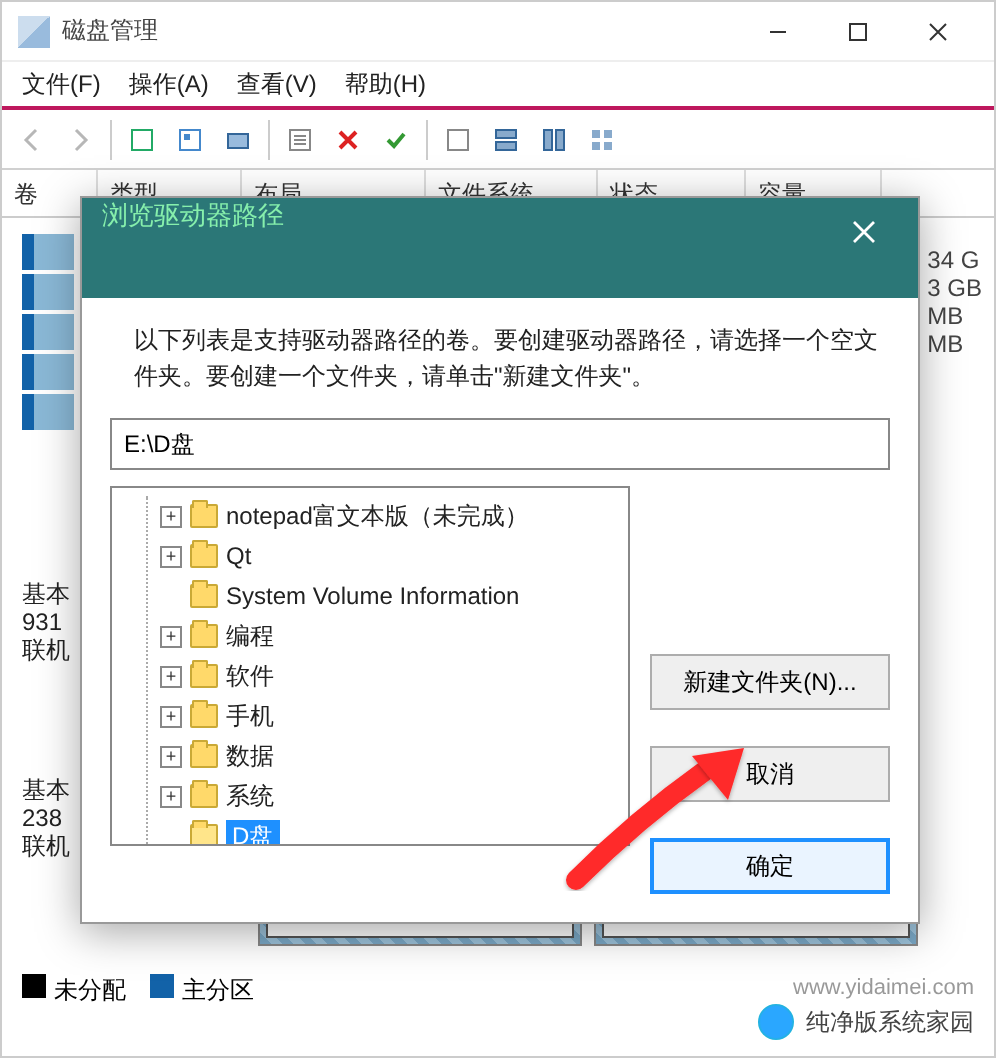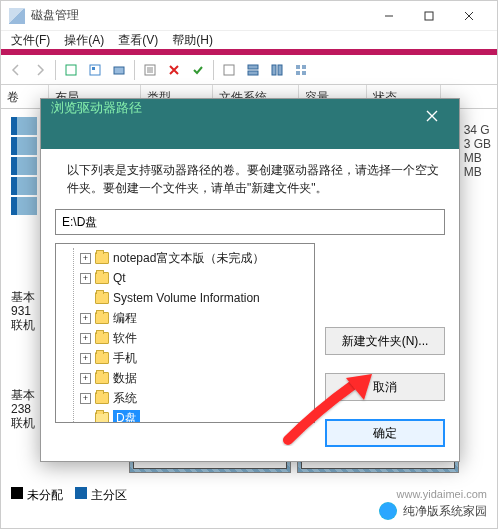--- a/index.html
+++ b/index.html
@@ -6,21 +6,21 @@
 body { width: 500px; height: 531px; background: #fff; position: relative; overflow: hidden; }
 
 
 .window { border: 1px solid #ccc; width: 498px; height: 529px; position: relative; background: #fff; }
 .titlebar { height: 30px; display: flex; align-items: center; padding: 0 8px; background: #fff; border-bottom: 1px solid #eee; }
 .titlebar .app-icon { width: 16px; height: 16px; background: linear-gradient(135deg,#cde 50%,#9bd 50%); margin-right: 6px; }
 .titlebar .title { flex: 1; color: #444; }
 .winbtn { width: 40px; height: 28px; display: flex; align-items: center; justify-content: center; color: #555; }
 .winbtn svg { width: 10px; height: 10px; }
 
-.menubar { height: 24px; display: flex; align-items: center; gap: 14px; padding: 0 10px; border-bottom: 6px solid #be185d; color: #222; }
+.menubar { height: 24px; display: flex; align-items: center; gap: 14px; padding: 0 10px; border-bottom: 2px solid #be185d; color: #222; }
 .toolbar { height: 30px; display: flex; align-items: center; gap: 2px; padding: 0 4px; border-bottom: 1px solid #d0d0d0; }
 .tbbtn { width: 22px; height: 22px; display: flex; align-items: center; justify-content: center; border: 1px solid transparent; }
 .tbbtn.disabled { opacity: 0.35; }
 .tbsep { width: 1px; height: 20px; background: #ccc; margin: 0 2px; }
 .tbbtn svg { width: 14px; height: 14px; }
 
 .grid-header { display: flex; height: 24px; border-bottom: 1px solid #ccc; background: #fff; }
 .grid-header .gh { padding: 4px 6px; border-right: 1px solid #ddd; color: #333; }
 .gh1{width:48px}.gh2{width:92px}.gh3{width:72px}.gh4{width:86px}.gh5{width:74px}.gh6{width:68px}
 
@@ -175,25 +175,25 @@
           <rect x="2" y="2" width="4" height="4" fill="#8ac"></rect>
           <rect x="8" y="2" width="4" height="4" fill="#8ac"></rect>
           <rect x="2" y="8" width="4" height="4" fill="#8ac"></rect>
           <rect x="8" y="8" width="4" height="4" fill="#8ac"></rect>
         </svg>
       </div>
   </div>
 
   <div class="grid-header">
     <div class="gh gh1">卷</div>
+    <div class="gh gh3">类型</div>
     <div class="gh gh2">布局</div>
-    <div class="gh gh3">类型</div>
     <div class="gh gh4">文件系统</div>
+    <div class="gh gh5">状态</div>
     <div class="gh gh6">容量</div>
-    <div class="gh gh5">状态</div>
   </div>
 
   <div class="part-bars">
     <div class="pbar">
         <div class="c1"></div>
         <div class="c2"></div>
       </div>
     <div class="pbar">
         <div class="c1"></div>
         <div class="c2"></div>

